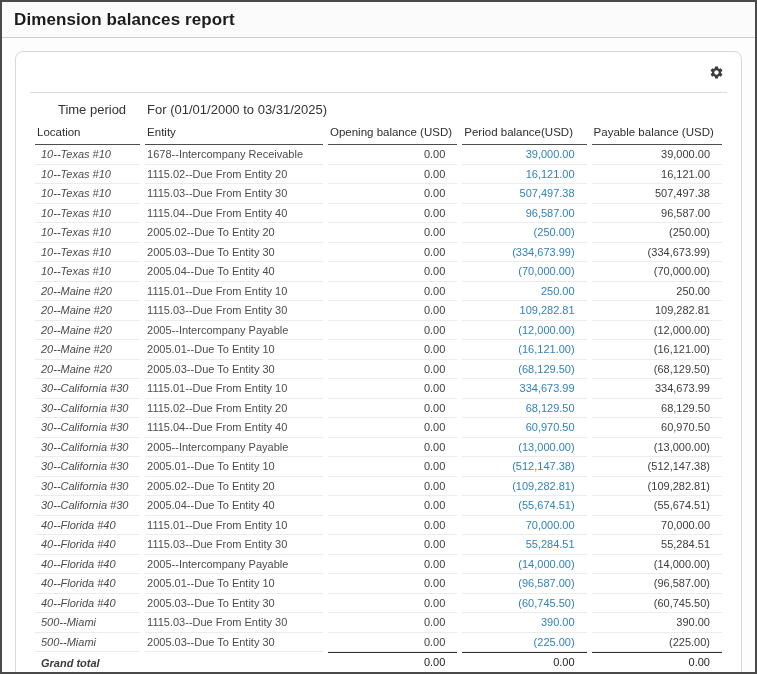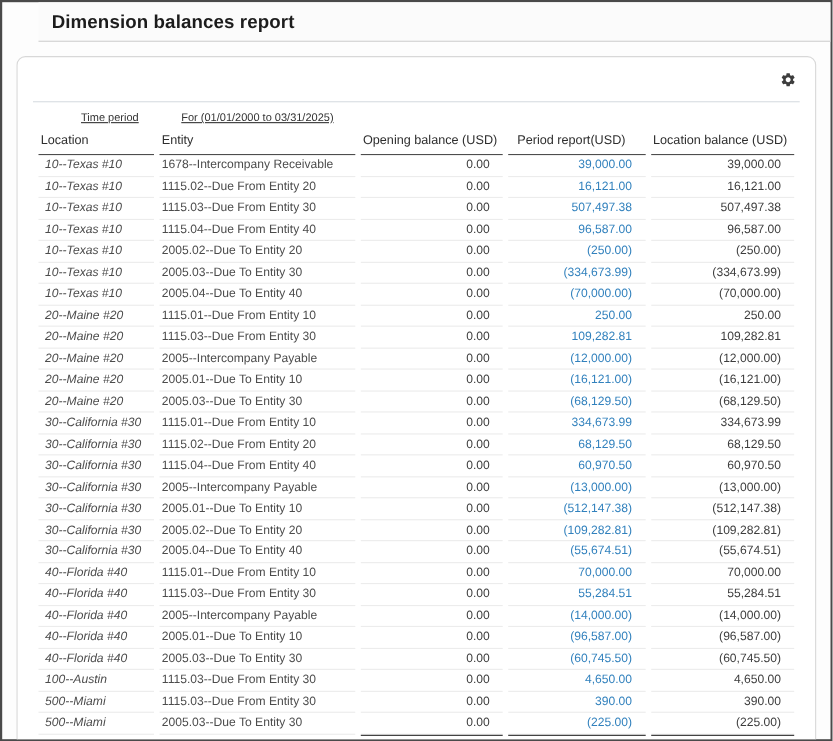--- a/index.html
+++ b/index.html
@@ -12,21 +12,20 @@
   .frame {
     width: 757px; height: 674px;
     border: 2px solid #4a4a4a;
     background: #fdfdfd;
     overflow: hidden;
   }
   .titlebar {
     background: #fbfbfb;
     padding: 8px 0 7px 12px;
     border-bottom: 1px solid #cfcfcf;
-    margin-left: 33px;
   }
   .titlebar h1 {
     font-size: 17px;
     font-weight: 700;
     color: #1c1c1c;
     letter-spacing: .1px;
   }
   .content { padding: 13px; }
   .card {
     background: #fff;
@@ -57,39 +56,38 @@
     table-layout: fixed;
     font-size: 11px;
   }
   col.w-loc  { width: 104px; }
   col.w-acct { width: 176px; }
   col.w-open { width: 128px; }
   col.w-per  { width: 123px; }
   col.w-clos { width: 129px; }
   thead th { font-weight: 400; }
   tr.meta-row th {
-    font-size: 10px;
+    font-size: 13px;
     color: #333;
     padding: 2px 2px 6px 2px;
     white-space: nowrap;
-    text-decoration: underline;
   }
   tr.meta-row .t-right { text-align: right; padding-right: 14px; }
   tr.meta-row .t-left  { text-align: center; }
   tr.head-row th {
     font-size: 11.5px;
     color: #2e2e2e;
     padding: 3px 2px 6px 2px;
     border-bottom: 1px solid #4d4d4d;
     white-space: nowrap;
     overflow: hidden;
     margin-top: 32px;
   }
   tr.head-row th.h-left  { text-align: left; }
-  tr.head-row th.h-right { text-align: center; padding-right: 12px; }
+  tr.head-row th.h-right { text-align: left; padding-right: 12px; }
   tbody td {
     padding: 3px 2px;
     line-height: 12.5px;
     height: 19px;
     border-bottom: 1px solid #ececec;
     color: #4c4c4c;
     white-space: nowrap;
     overflow: hidden;
   }
   td.c-loc  { padding-left: 6px; font-style: italic; }
@@ -143,22 +141,22 @@
             <th class="t-right">Time period</th>
             <th class="t-left">For (01/01/2000 to 03/31/2025)</th>
             <th></th>
               <th></th>
               <th></th>
           </tr>
           <tr class="head-row">
             <th class="h-left">Location</th>
             <th class="h-left">Entity</th>
             <th class="h-right">Opening balance (USD)</th>
-            <th class="h-right">Period report(USD)</th>
-            <th class="h-right">Location balance (USD)</th>
+            <th class="h-right">Period balance(USD)</th>
+            <th class="h-right">Payable balance (USD)</th>
           </tr>
         </thead>
         <tbody id="rows-body">
 
         <tr>
     <td class="c-loc">10--Texas #10</td>
     <td class="c-acct">1678--Intercompany Receivable</td>
     <td class="c-num">0.00</td>
     <td class="c-num c-link">39,000.00</td>
     <td class="c-num">39,000.00</td>
@@ -316,27 +314,20 @@
     <td class="c-num">0.00</td>
     <td class="c-num c-link">(96,587.00)</td>
     <td class="c-num">(96,587.00)</td>
   </tr>
             <tr>
     <td class="c-loc">40--Florida #40</td>
     <td class="c-acct">2005.03--Due To Entity 30</td>
     <td class="c-num">0.00</td>
     <td class="c-num c-link">(60,745.50)</td>
     <td class="c-num">(60,745.50)</td>
-  </tr>
-            <tr>
-    <td class="c-loc">100--Austin</td>
-    <td class="c-acct">1115.03--Due From Entity 30</td>
-    <td class="c-num">0.00</td>
-    <td class="c-num c-link">4,650.00</td>
-    <td class="c-num">4,650.00</td>
   </tr>
             <tr>
     <td class="c-loc">500--Miami</td>
     <td class="c-acct">1115.03--Due From Entity 30</td>
     <td class="c-num">0.00</td>
     <td class="c-num c-link">390.00</td>
     <td class="c-num">390.00</td>
   </tr>
             <tr>
     <td class="c-loc">500--Miami</td>

